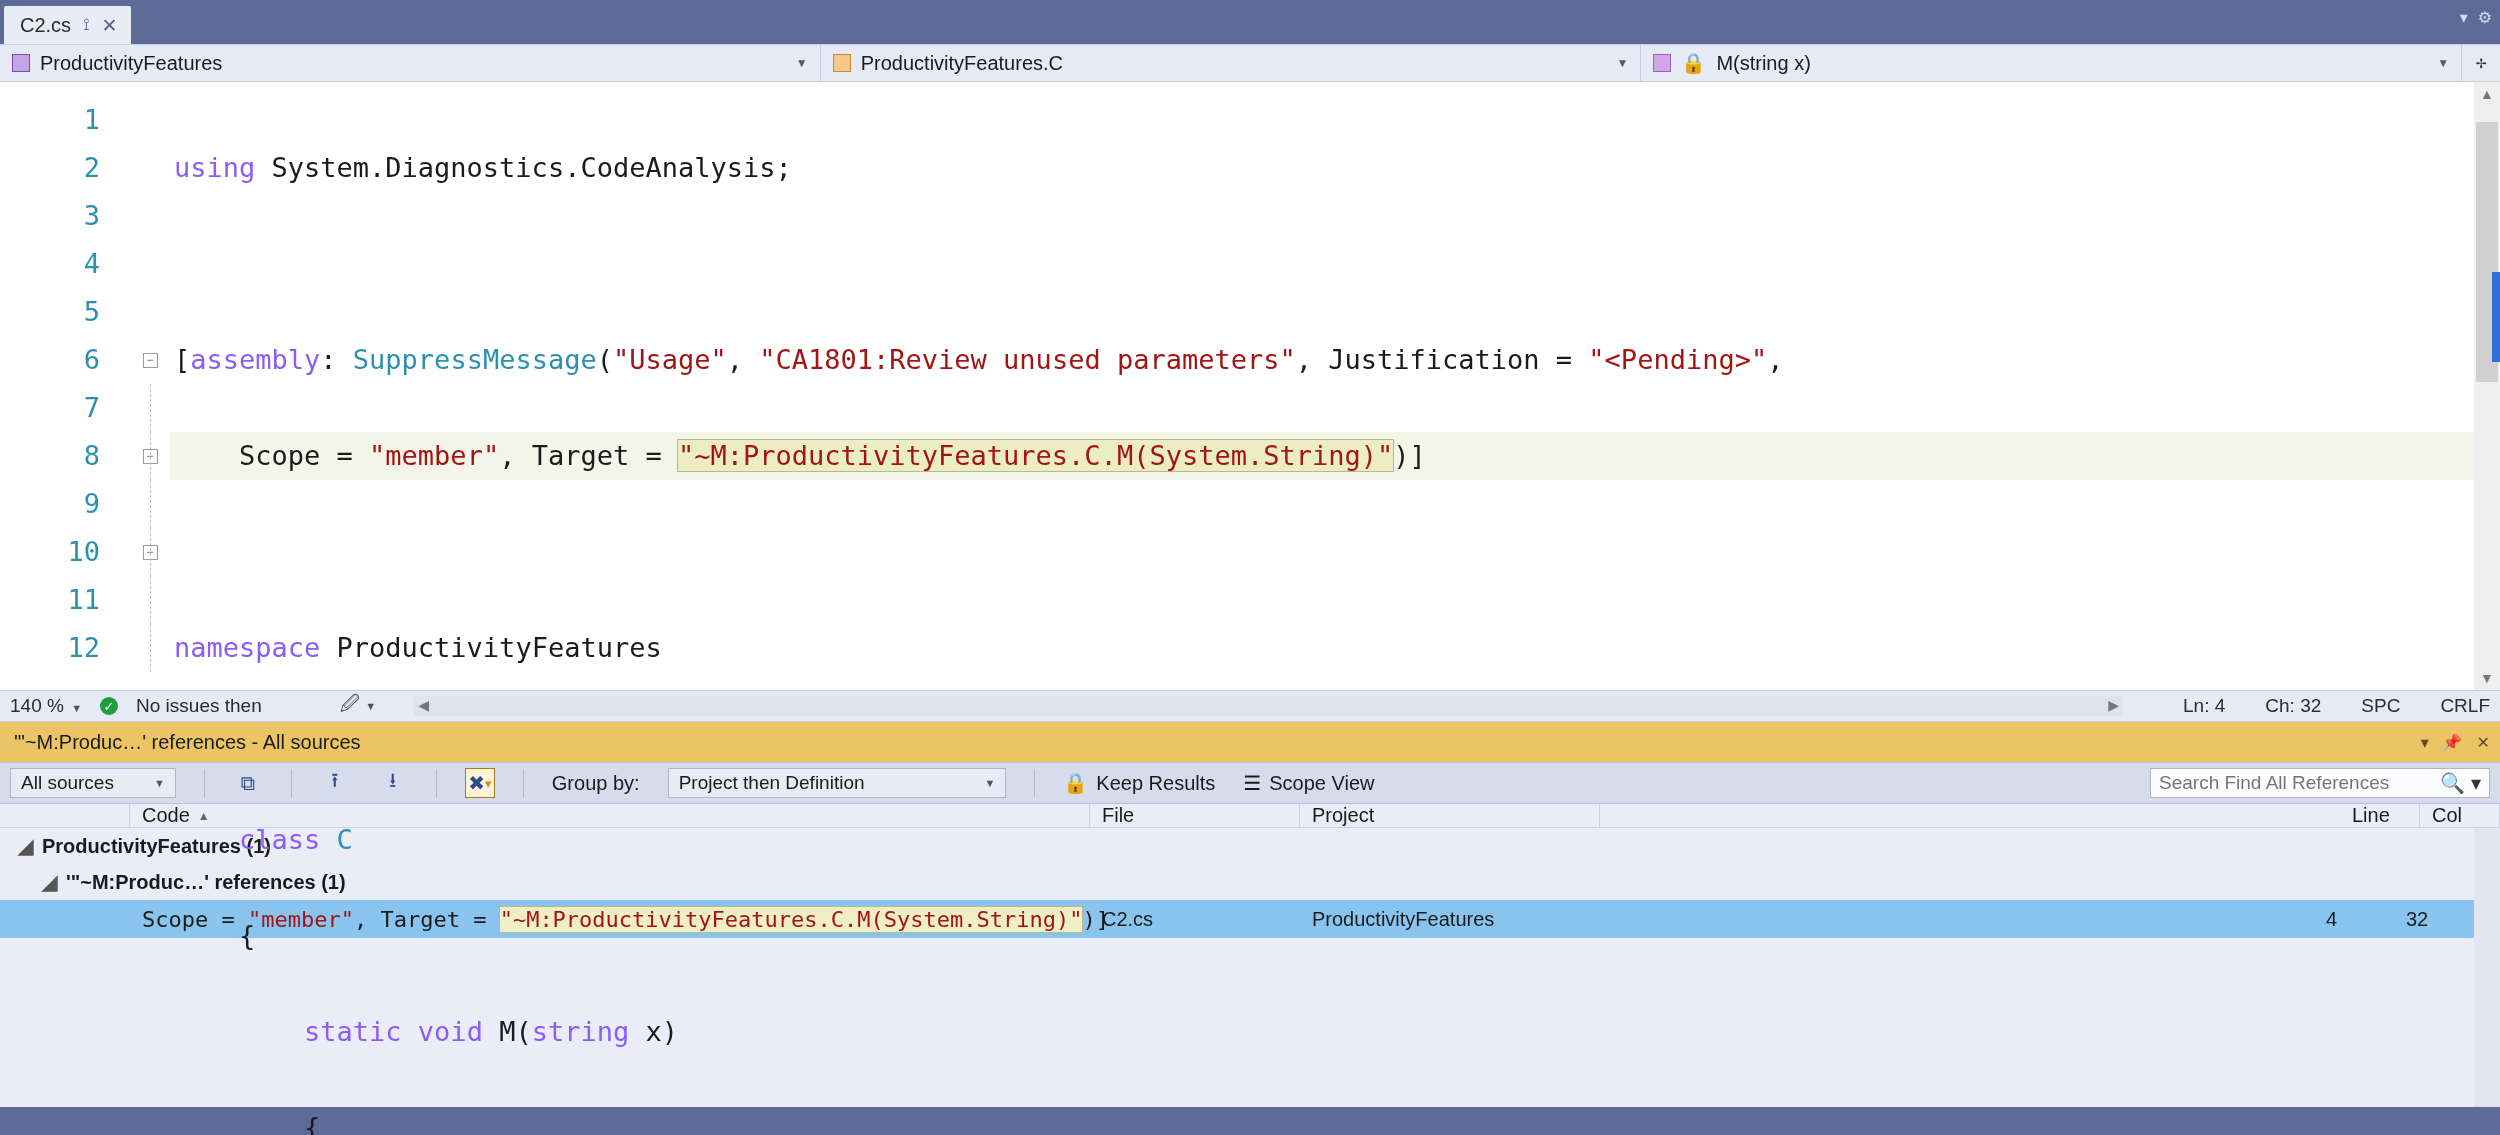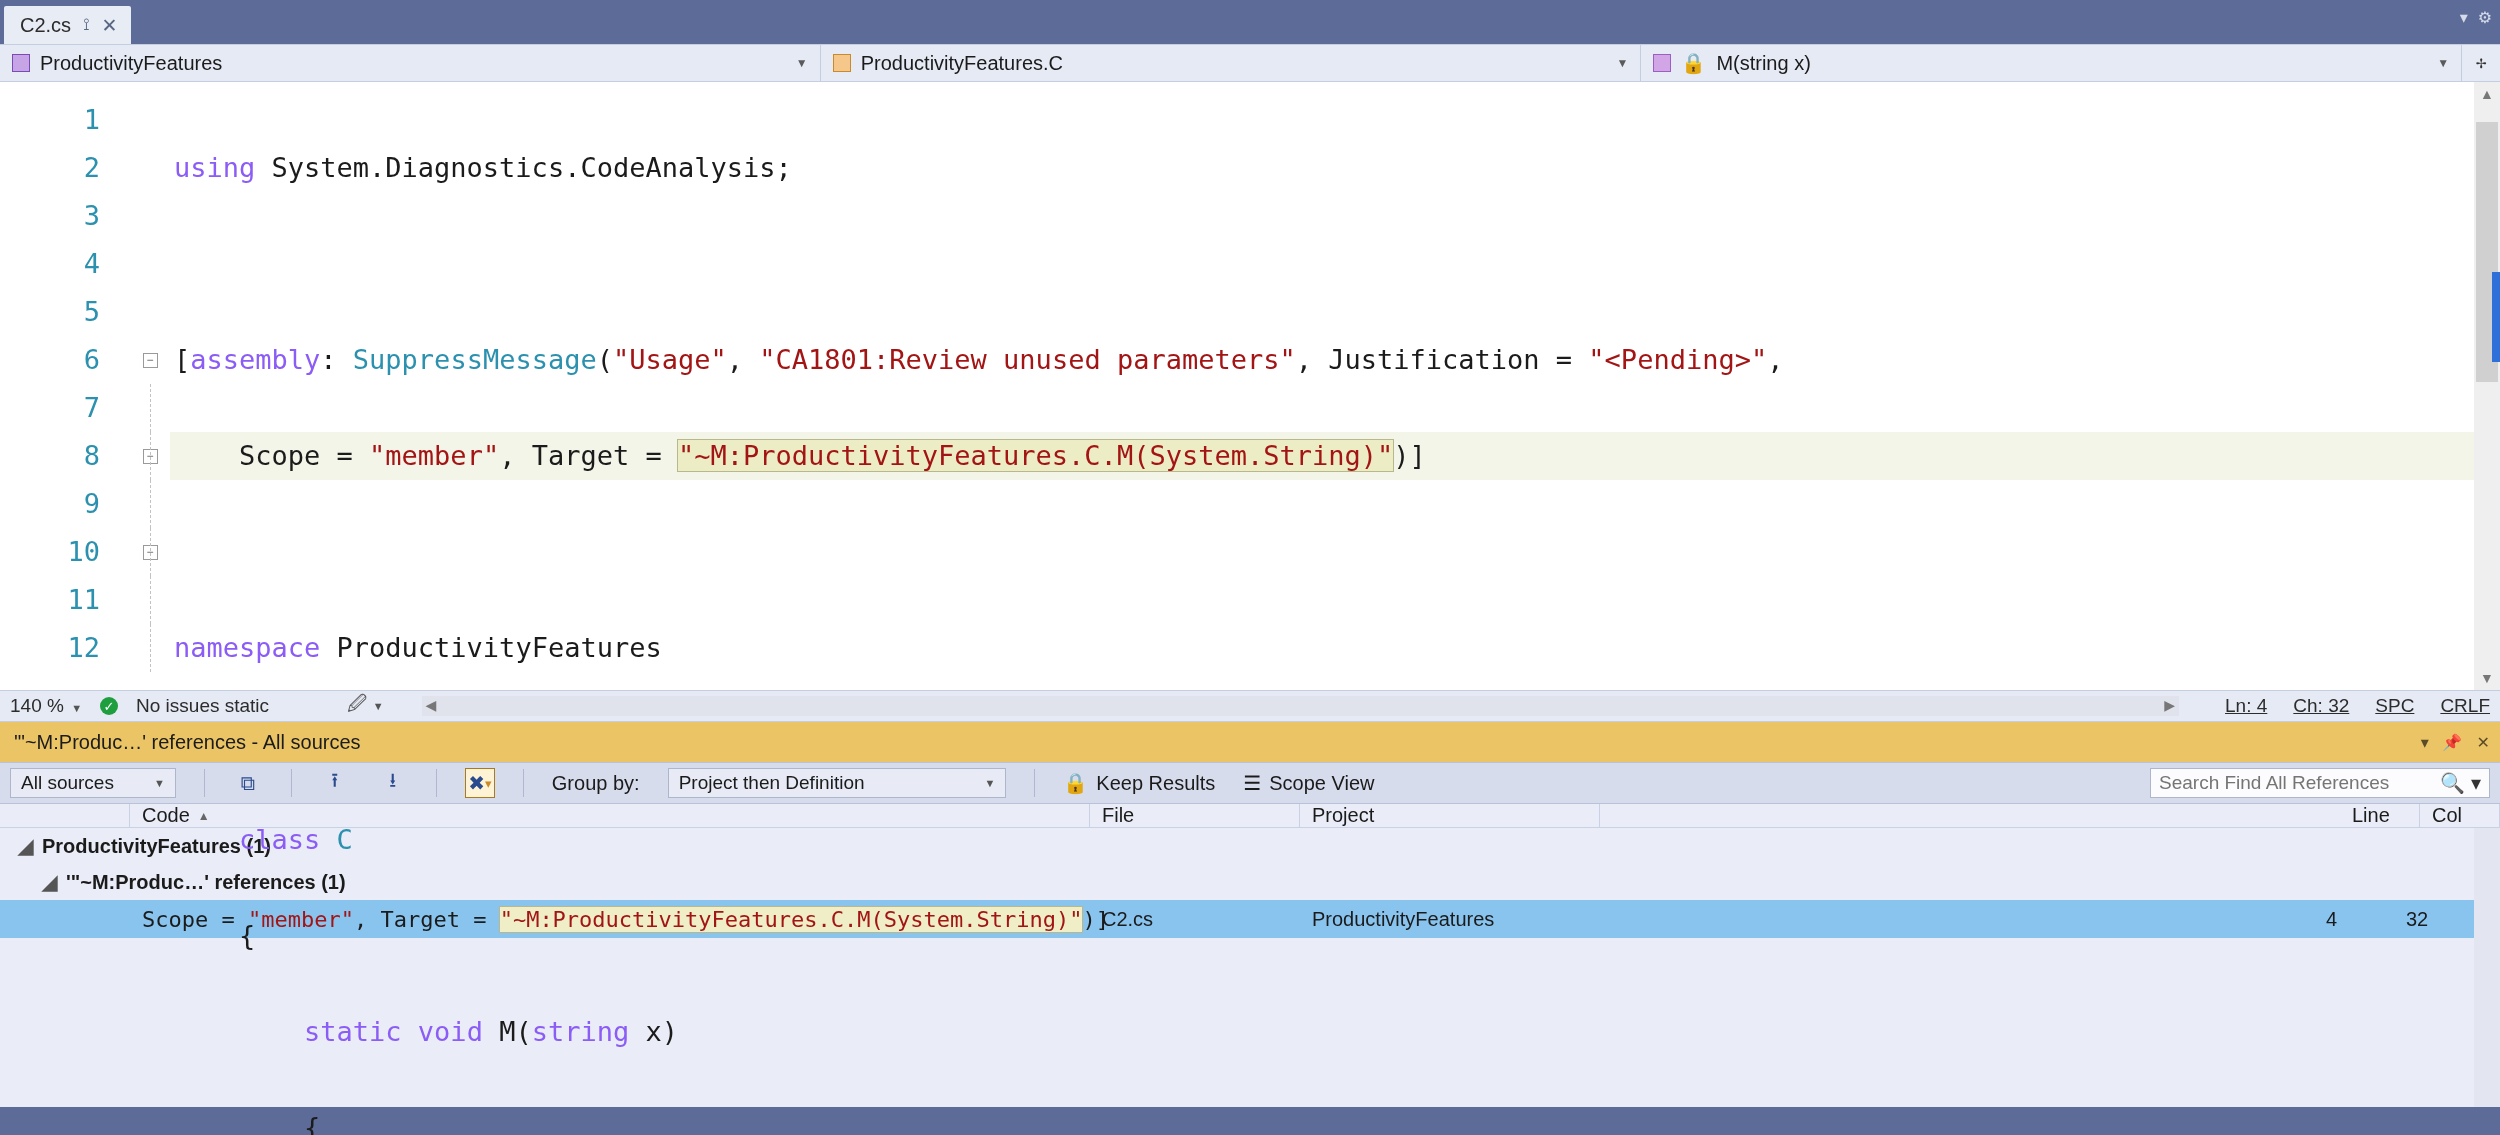--- a/index.html
+++ b/index.html
@@ -177,21 +177,21 @@
     align-items:center; justify-content:center; color:#fff; font-size:13px;
   }
   .editor-status .hscroll {
     flex:1; height:20px; background:#e0e3ec; position:relative; margin: 0 20px;
   }
   .editor-status .hscroll .lar, .editor-status .hscroll .rar {
     position:absolute; top:1px; color:#777; font-size:14px;
   }
   .editor-status .hscroll .lar { left:4px; }
   .editor-status .hscroll .rar { right:4px; }
-  .editor-status .rt { margin-left: 8px; text-decoration: underline; }
+  .editor-status .rt { margin-left: 22px; }
 
   
   .refs-title {
     height: 40px;
     background: #ebc466;
     display: flex;
     align-items: center;
     padding: 0 14px;
     font-size: 20px;
     color: #1b1b1b;
@@ -378,21 +378,21 @@
     <div class="arrow" style="top:4px;">▲</div>
     <div class="thumb"></div>
     <div class="blue-mark"></div>
     <div class="arrow" style="bottom:4px;">▼</div>
   </div>
 </div>
 
 <div class="editor-status">
   <span><span>140 %</span> <span class="zoom-dd">▼</span></span>
   <span class="ok-icon">✓</span>
-  <span>No issues static</span>
+  <span>No issues then</span>
   <span style="margin-left:60px;color:#555;">🖉 <span style="font-size:11px;">▼</span></span>
   <div class="hscroll">
     <span class="lar">◀</span>
       <span class="rar">▶</span>
   </div>
   <span class="rt">Ln: 4</span>
   <span class="rt">Ch: 32</span>
   <span class="rt">SPC</span>
   <span class="rt">CRLF</span>
 </div>

